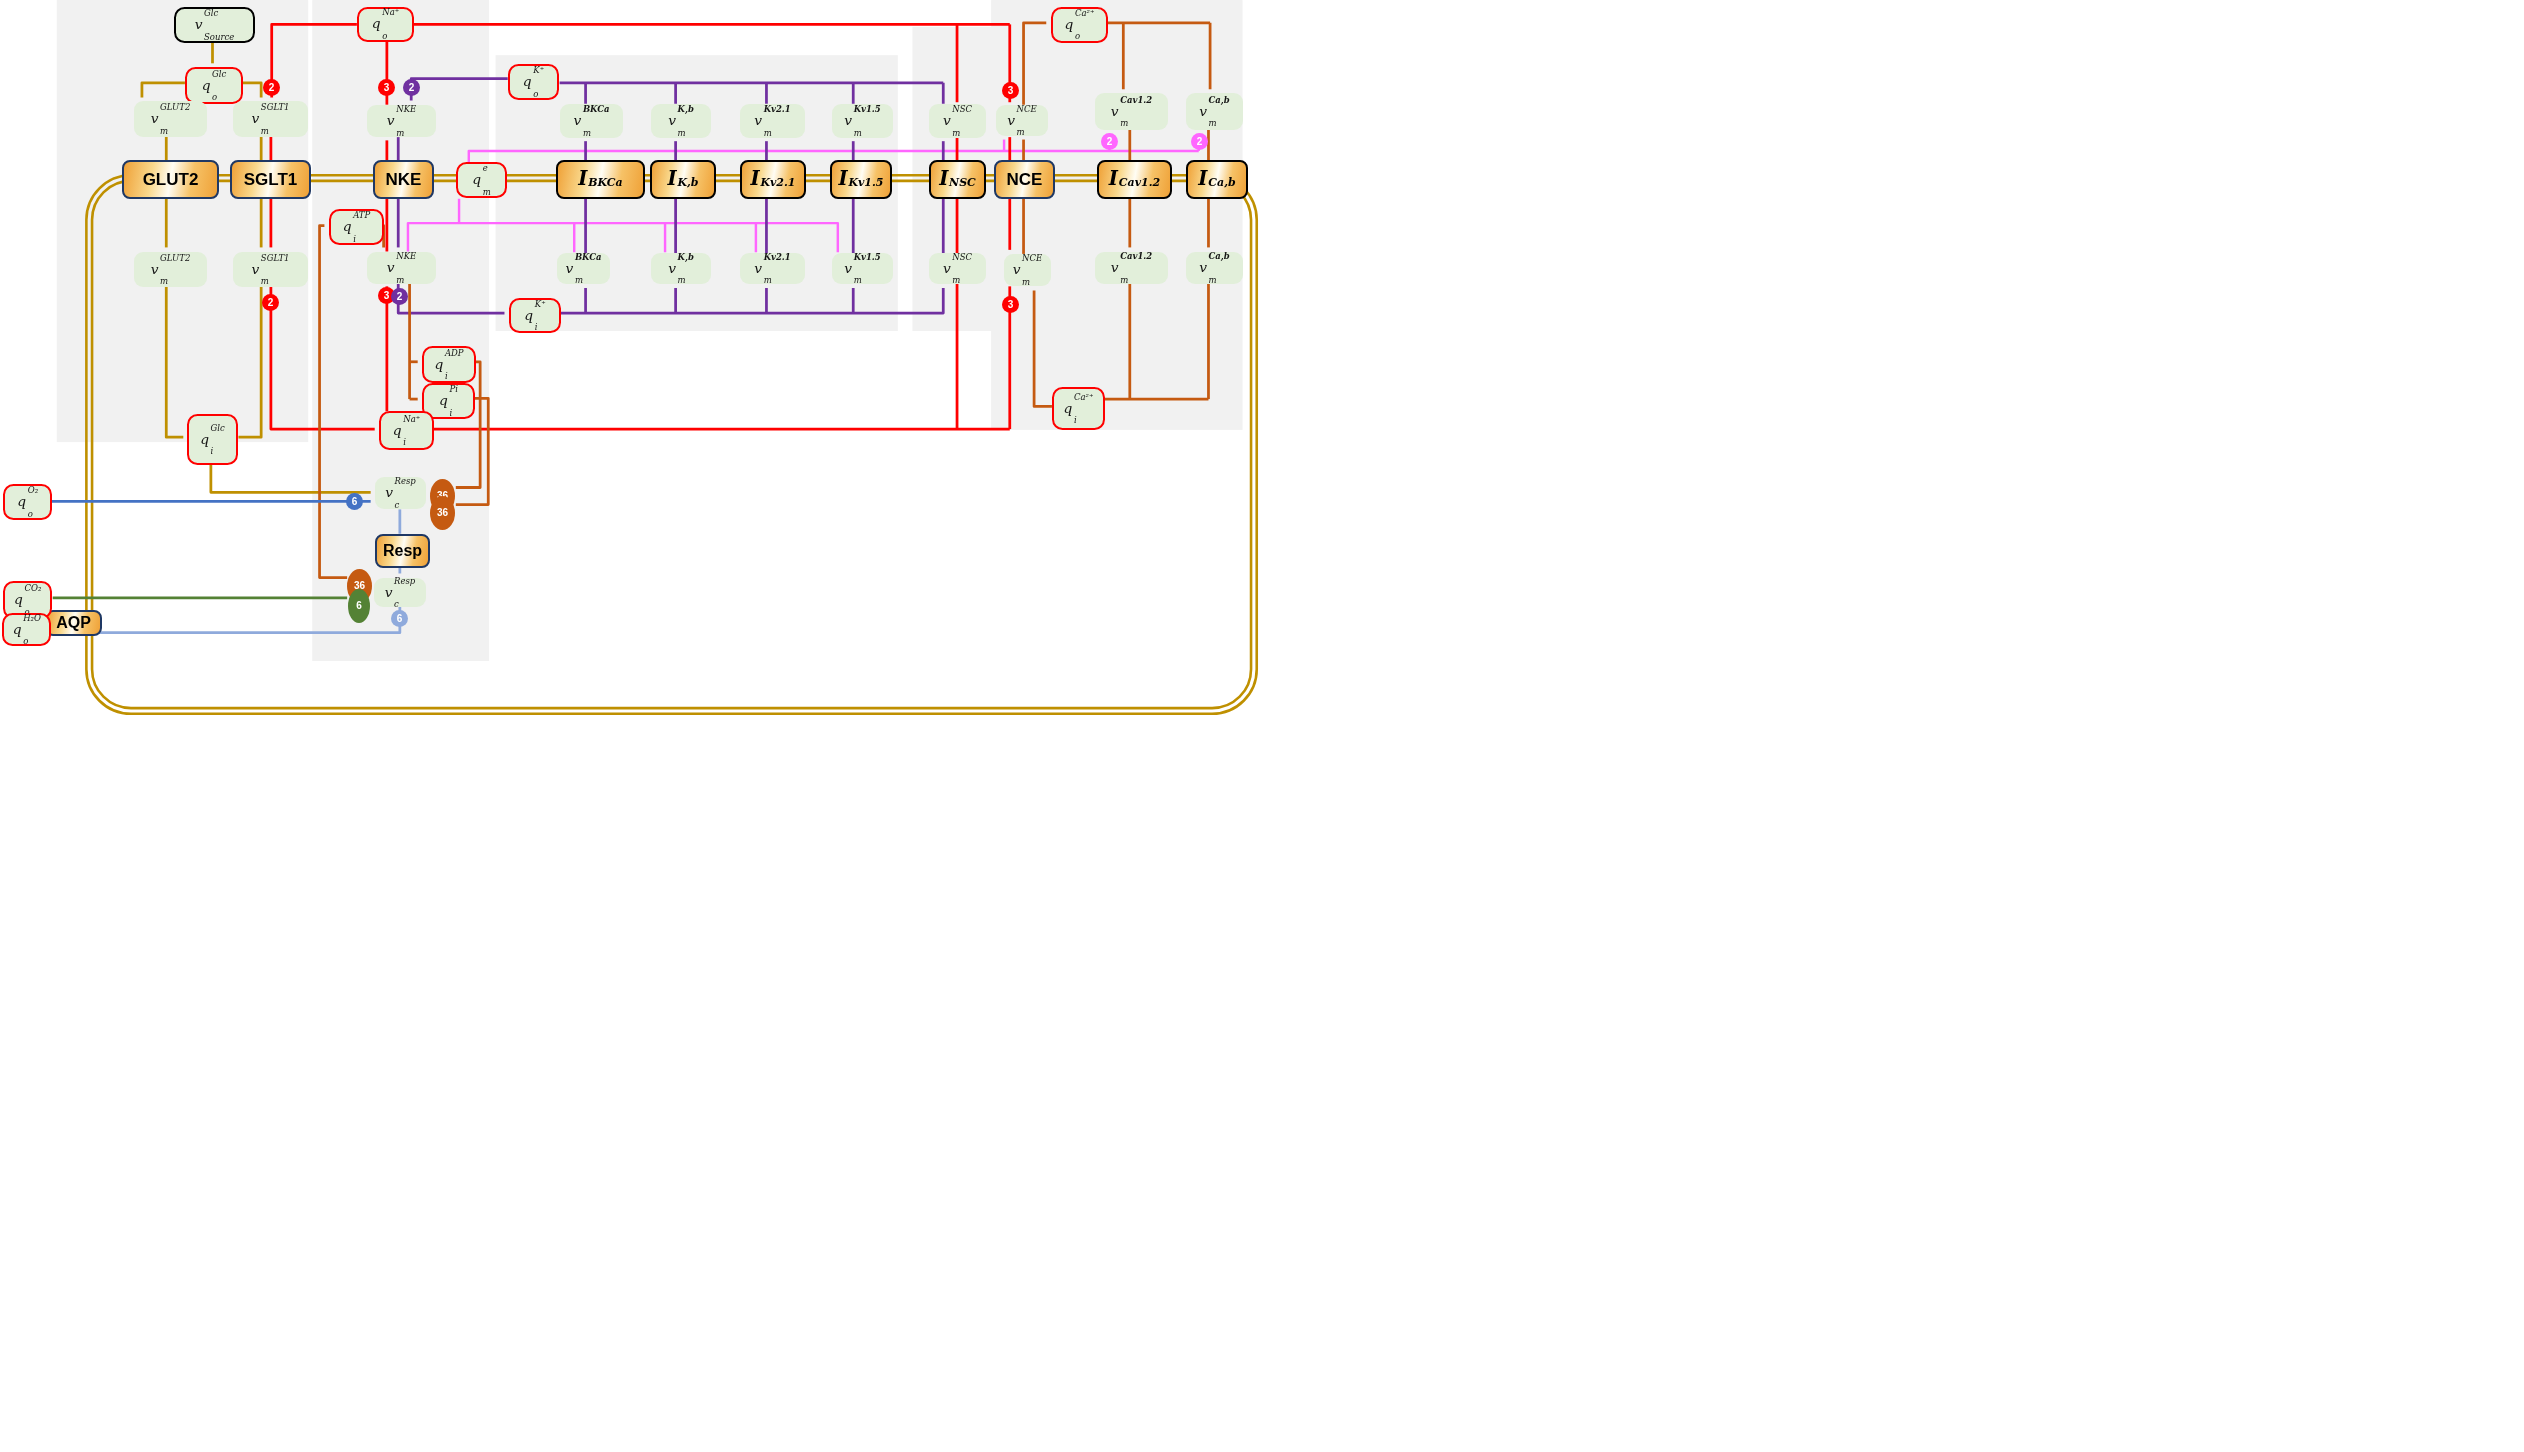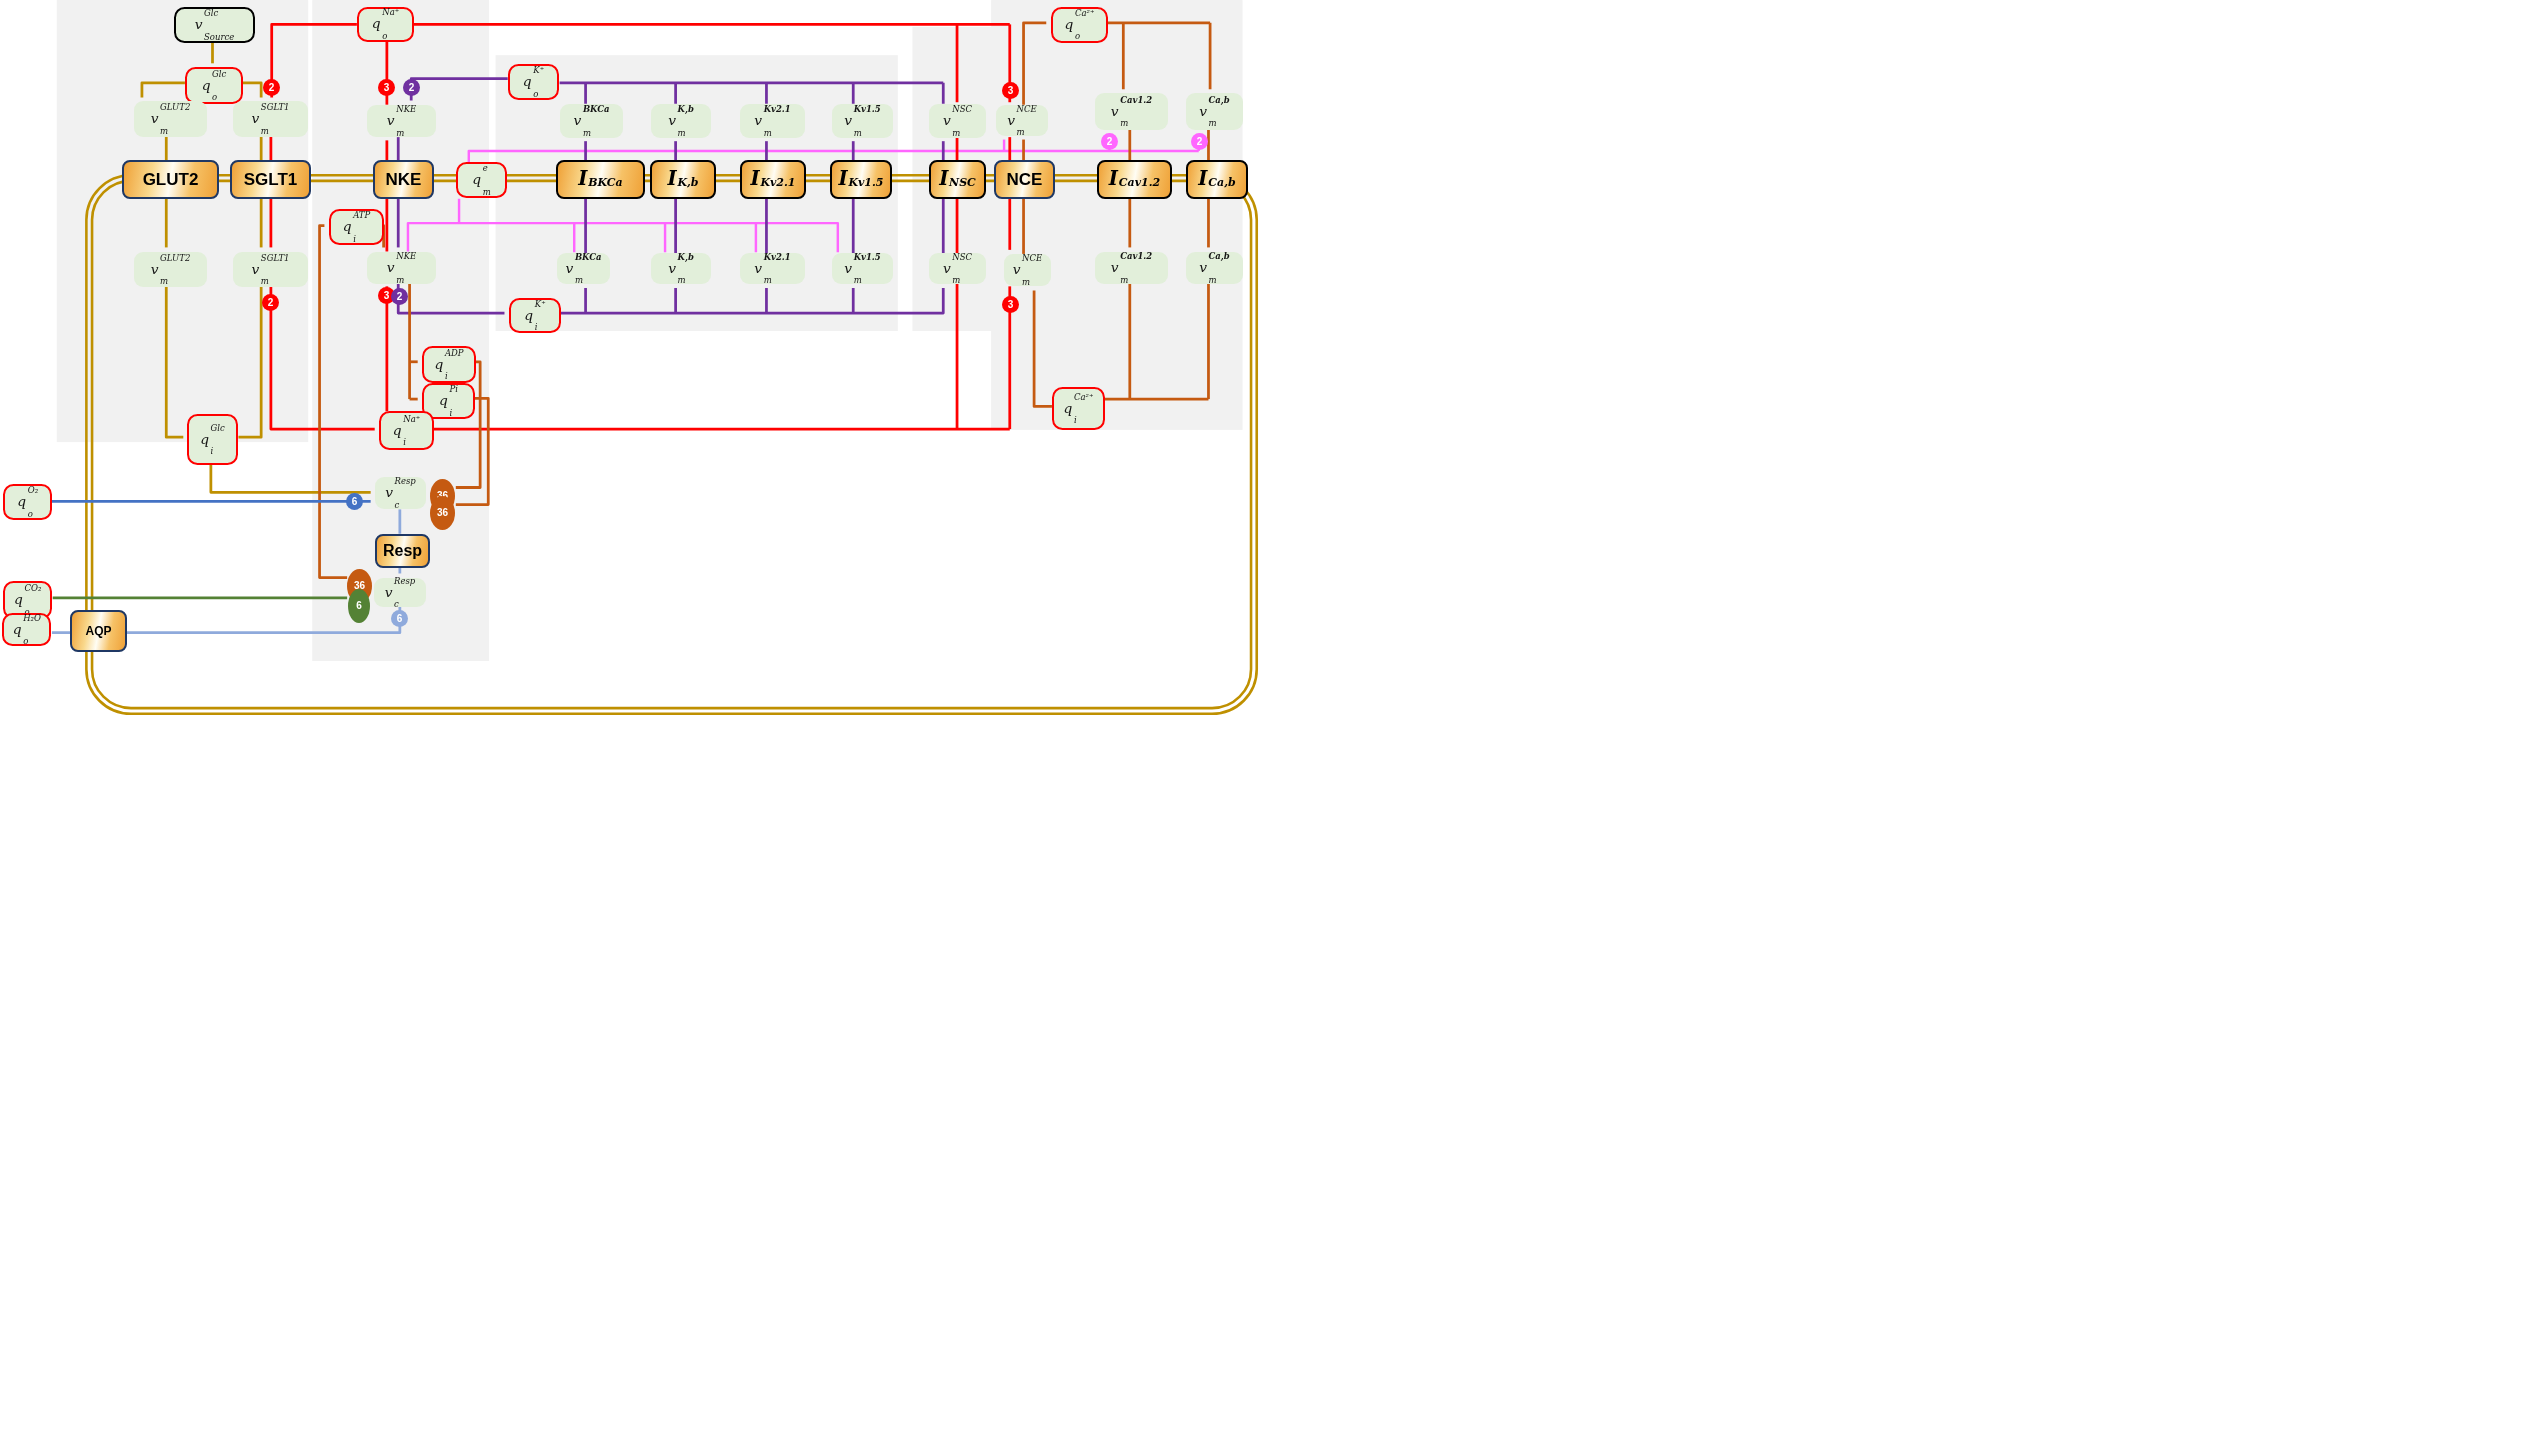--- a/index.html
+++ b/index.html
@@ -223,21 +223,21 @@
     </div>
   <div class="cbox" style="left:1186px;top:160px;width:62px">
       <span class="ilab">
         <span class="ibase">I</span>
         <span class="isub">Ca,b</span>
       </span>
     </div>
   <div class="mbox" style="left:375px;top:534px;width:55px;height:34px;font-size:16px">
       <span>Resp</span>
     </div>
-  <div class="mbox" style="left:70px;top:610px;width:57px;height:42px;font-size:12px">
+  <div class="mbox" style="left:45px;top:610px;width:57px;height:26px;font-size:16px">
       <span>AQP</span>
     </div>
 
   <div class="gn bk" style="left:174px;top:7.3px;width:77px;height:32px">
       <span class="mv">
         <span class="b">v</span>
         <span class="sc">
           <span class="sup">Glc</span>
           <span class="sub">Source</span>
         </span>

